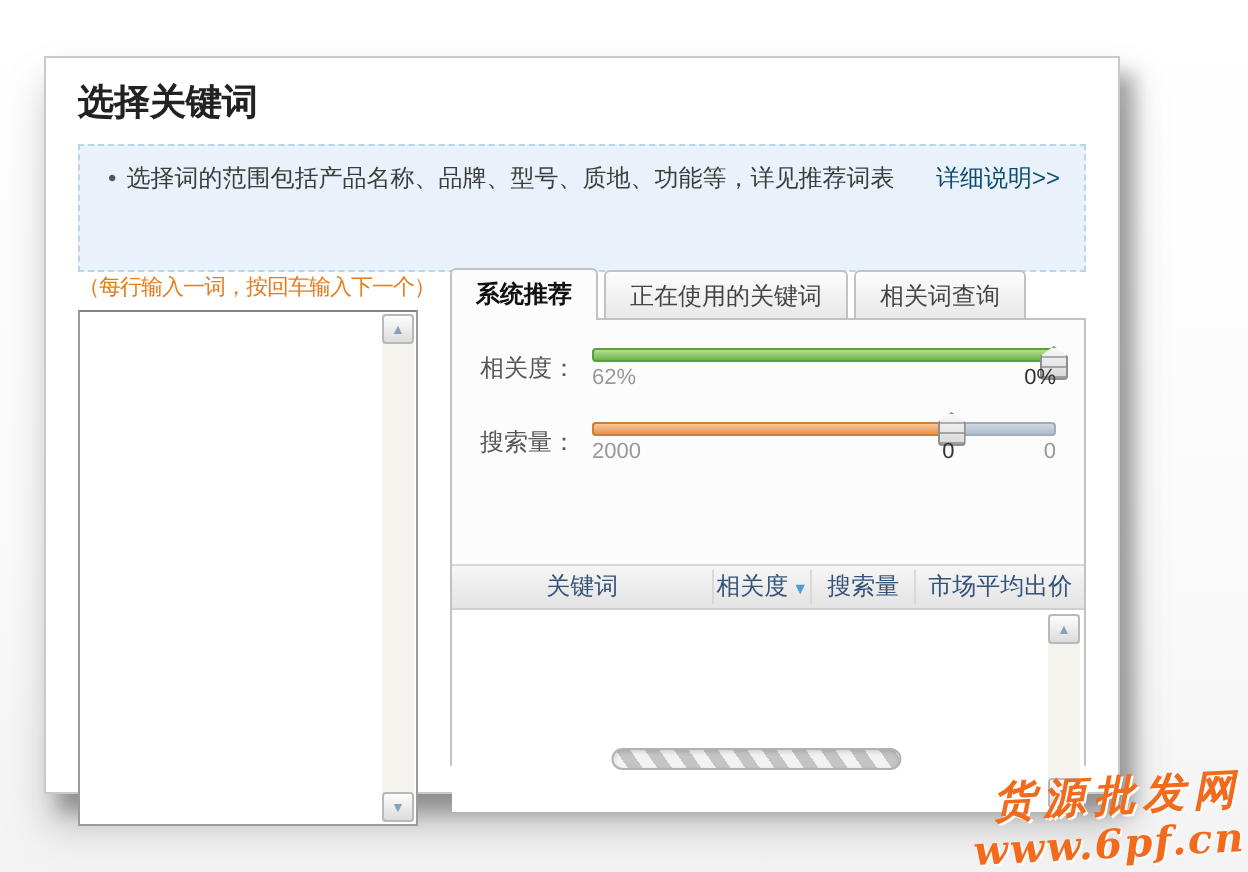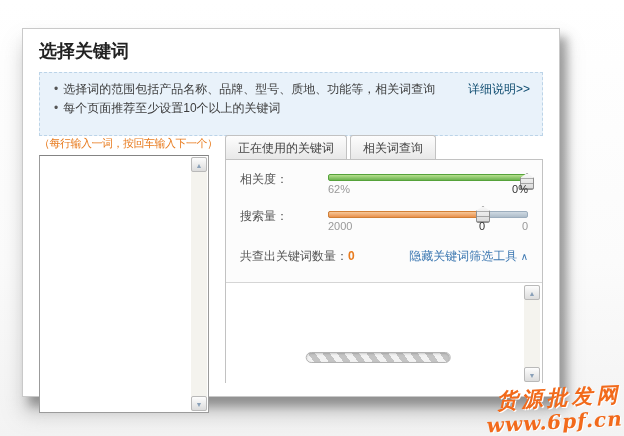--- a/index.html
+++ b/index.html
@@ -37,21 +37,21 @@
   .right-panel { position:relative; width:350px; }
   .tabs { display:flex; align-items:flex-end; height:24px; }
   .tab {
     padding:4px 12px 3px 12px; border:1px solid #c2c2c2; border-bottom:none; margin-right:3px;
     border-radius:3px 3px 0 0; background:linear-gradient(180deg,#fdfdfd,#e7e7e7); color:#444; cursor:pointer; white-space:nowrap;
   }
   .tab.active { background:#fcfcfc; font-weight:bold; color:#111; position:relative; z-index:2; padding-bottom:4px; }
   .panel-body {
     position:relative; border:1px solid #c2c2c2; margin-top:-1px; background:#fcfcfc; height:224px;
   }
-  .slider-row { display:flex; margin:11px 14px 0 14px; align-items:flex-start;gap:32px; }
+  .slider-row { display:flex; margin:11px 14px 0 14px; align-items:center; }
   .slider-label { width:56px; color:#555; white-space:nowrap; }
   .track-zone { position:relative; flex:1; height:26px; }
   .track { position:absolute; left:0; right:0; top:3px; height:7px; border-radius:2px; }
   .track.green { background:linear-gradient(180deg,#b6e08e,#6db350); border:1px solid #55a23a; }
   .track.gray  { background:linear-gradient(180deg,#cfd9e2,#aebdca); border:1px solid #9cadbd; }
   .fill.orange { position:absolute; left:0; top:3px; width:77.5%; height:7px; border-radius:2px 0 0 2px;
                  background:linear-gradient(180deg,#f7c899,#e9914d); border:1px solid #d27f35; }
   .handle {
     position:absolute; top:-2px; width:14px; height:17px; cursor:pointer;
     background:linear-gradient(180deg,#f8f8f8 0%,#d9d9d9 100%),
@@ -98,42 +98,40 @@
   .wm2 { font-size:20px; letter-spacing:1px; }
 </style>
 </head>
 <body>
 
 <div class="card">
   <div class="page-title">选择关键词</div>
 
   <div class="info-box">
     <div class="tip-row">
-      <span class="bullet">•</span><span>选择词的范围包括产品名称、品牌、型号、质地、功能等，相关词查询</span>
-    </div>
-    <div class="tip-row">
-      <span class="bullet">•</span><span>每个页面推荐至少设置10个以上的关键词</span>
+      <span class="bullet">•</span><span>选择词的范围包括产品名称、品牌、型号、质地、功能等，详见推荐词表</span>
     </div>
     <a class="details-link">详细说明&gt;&gt;</a>
   </div>
 
   <div class="columns">
     <div class="left-col">
       <div class="left-hint">（每行输入一词，按回车输入下一个）</div>
       <div class="ta-wrap">
         <textarea style=""></textarea>
         <div class="vscroll">
           <div class="scroll-btn">▲</div>
           <div class="scroll-btn">▼</div>
         </div>
       </div>
     </div>
 
     <div class="right-panel">
       <div class="tabs">
+        <div class="tab active">系统推荐</div>
         <div class="tab">正在使用的关键词</div>
         <div class="tab">相关词查询</div>
       </div>
 
       <div class="panel-body">
 
         <div class="slider-row">
           <span class="slider-label">相关度：</span>
           <div class="track-zone">
             <div class="track green">
@@ -153,31 +151,30 @@
             <div class="fill orange"></div>
             <div class="handle vol"></div>
             <div class="under-labels">
               <span class="ul-left">2000</span>
               <span class="ul-mid">0</span>
               <span class="ul-right dim">0</span>
             </div>
           </div>
         </div>
 
-        <div class="summary-row">
-          <span>
-            <span class="summary-label">共查出关键词数量：</span><span class="summary-count">0</span>
-          </span>
-          <a class="toggle-link">
-            <span>隐藏关键词筛选工具</span>
-            <span class="collapse-icon">∧</span>
-          </a>
-        </div>
 
         <div class="table-wrap">
+          <div class="thead">
+            <div class="th c0">关键词</div>
+            <div class="th c1">
+              <span>相关度</span><span class="sort-icon">▼</span>
+            </div>
+            <div class="th c2">搜索量</div>
+            <div class="th c3">市场平均出价</div>
+          </div>
           <div class="tbody">
             <div class="loading-bar"></div>
             <div class="vscroll">
               <div class="scroll-btn">▲</div>
               <div class="scroll-btn">▼</div>
             </div>
           </div>
         </div>
 
       </div>

